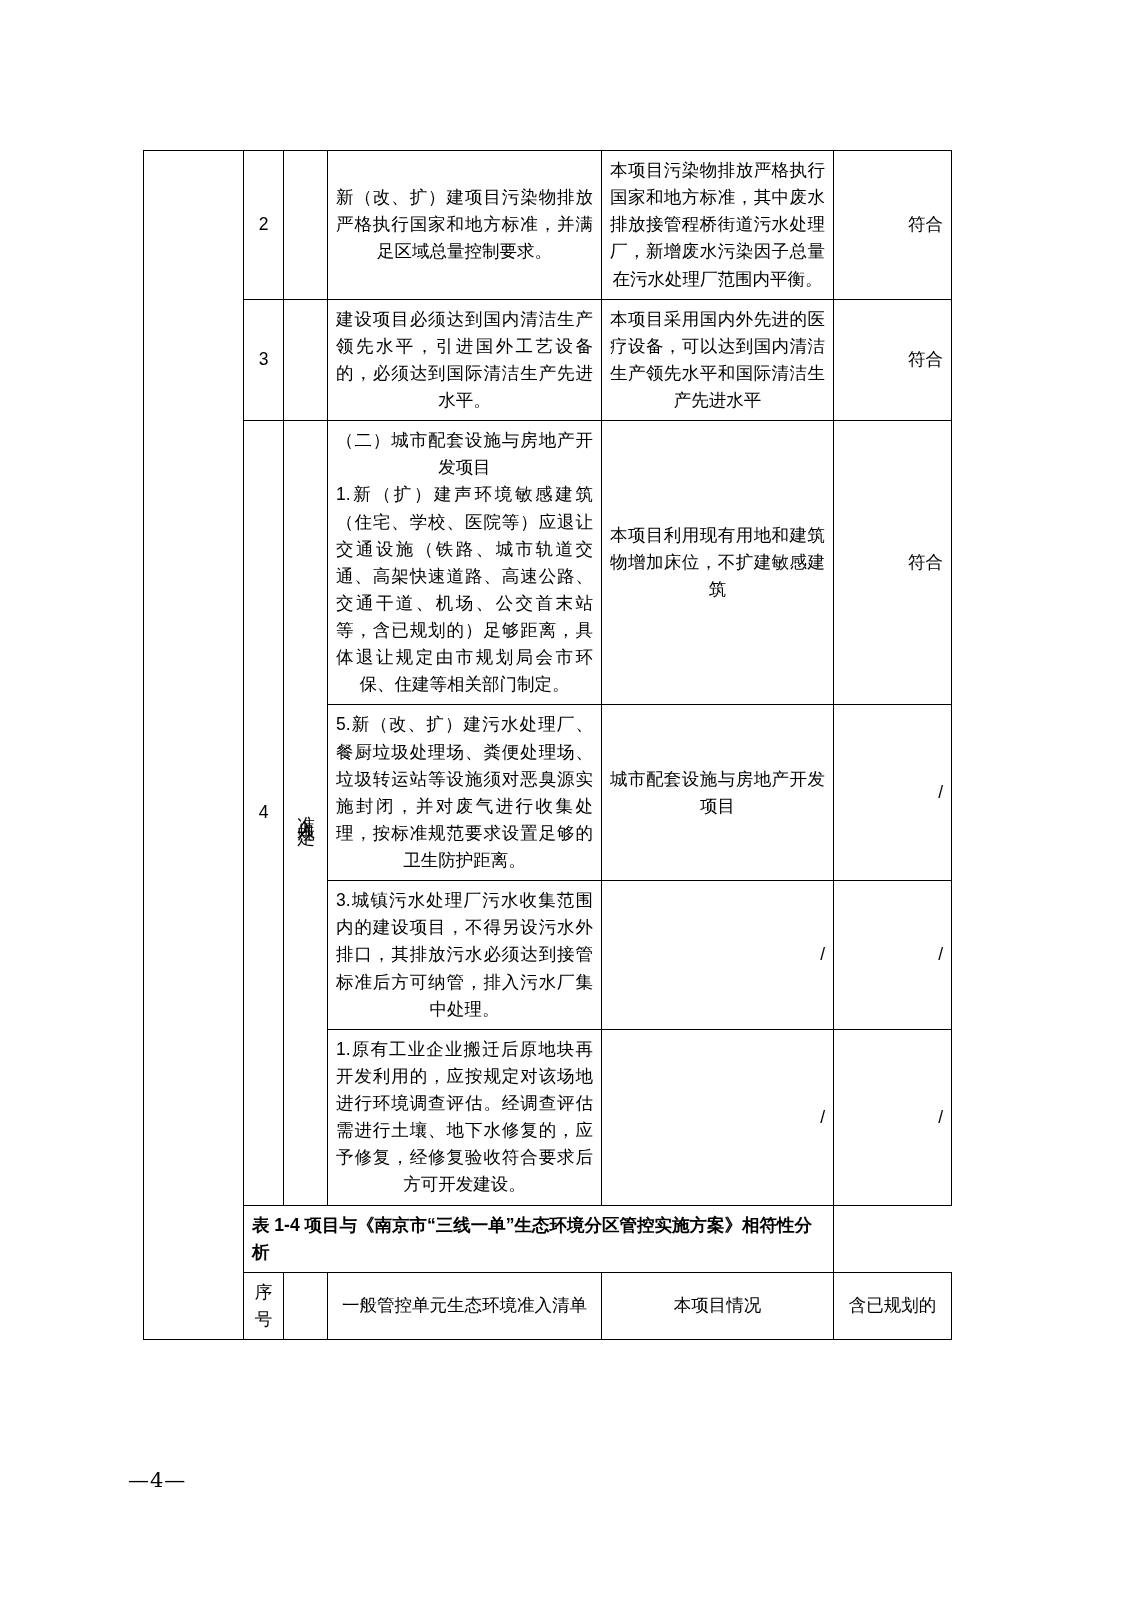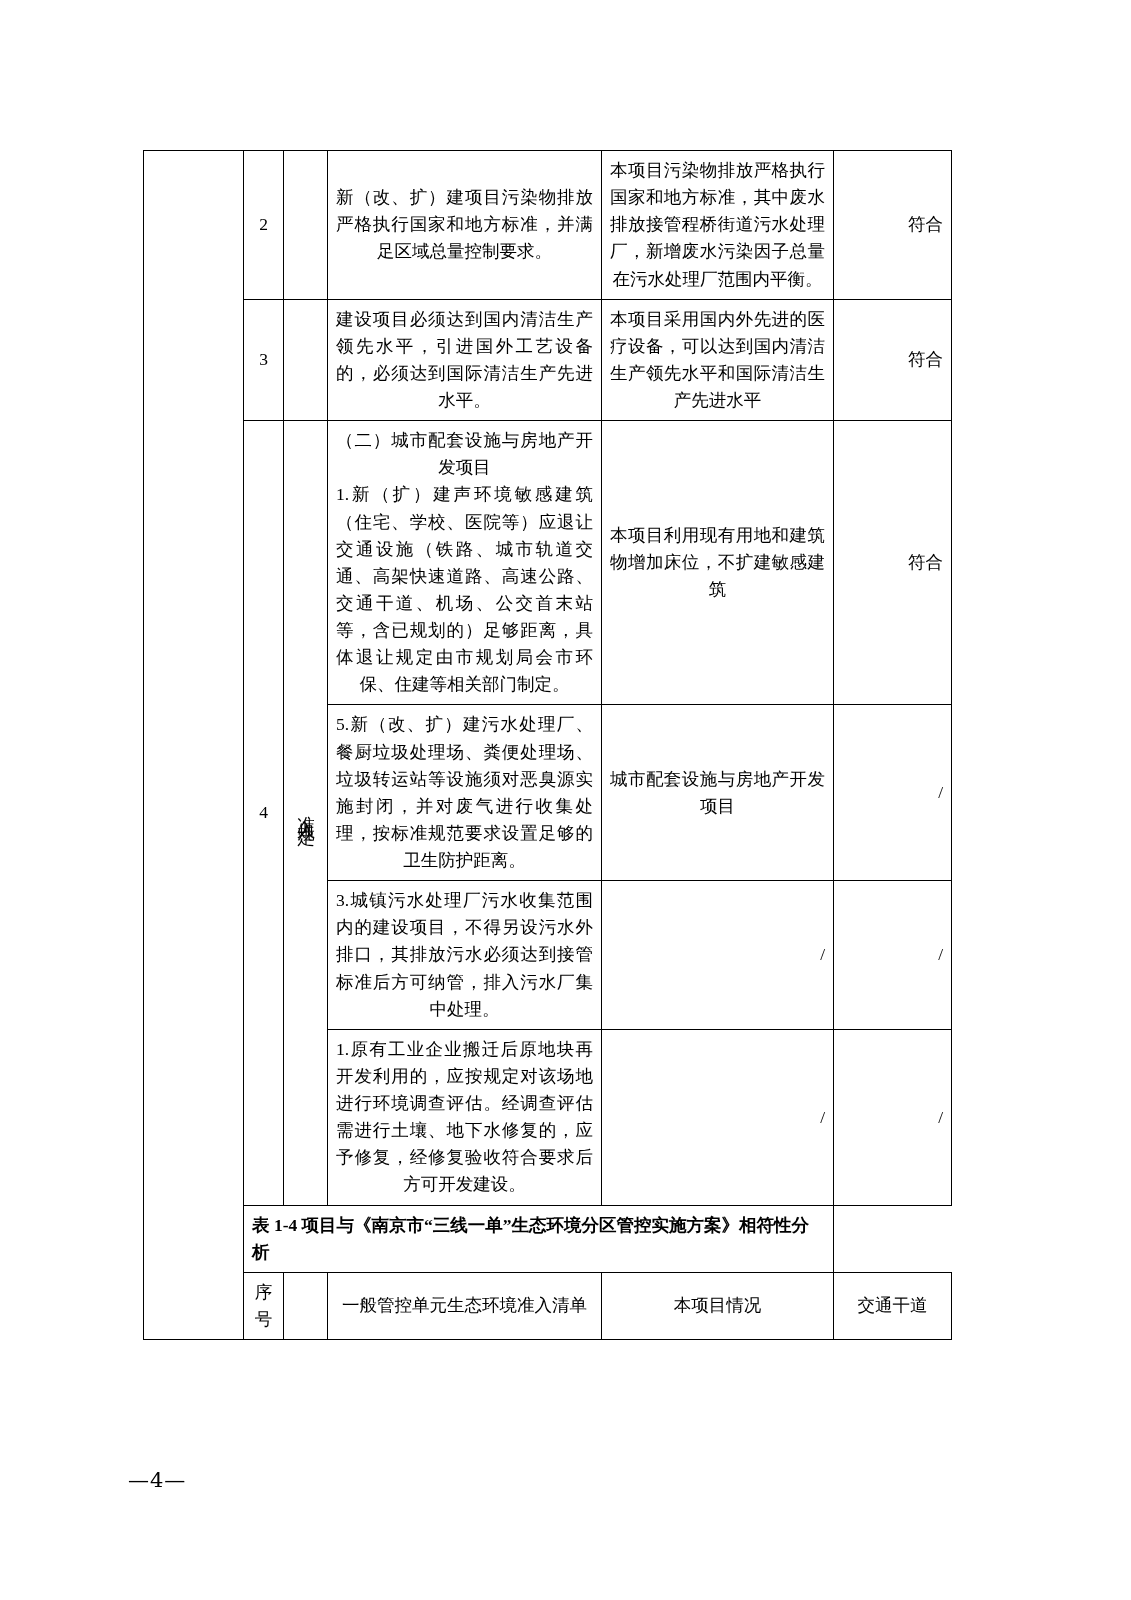--- a/index.html
+++ b/index.html
@@ -27,21 +27,21 @@
     width: 808px;
     border-collapse: collapse;
     table-layout: fixed;
   }
   .doc-table td {
     border: 1px solid #000;
     vertical-align: middle;
     padding: 6px 8px;
     font-size: 17.5px;
     line-height: 1.55;
-    font-family: Liberation Serif, serif;
+    font-family: Liberation Sans, sans-serif;
   }
   .outer-left {
     border-right: 1px solid #000 !important;
     border-top: 1px solid #000 !important;
     border-bottom: 1px solid #000 !important;
     border-left: 1px solid #000 !important;
   }
   .col-idx { width: 40px; text-align: center; }
   .col-cat { width: 44px; text-align: center; }
   .col-req { width: 274px; text-align: center; }
@@ -138,19 +138,19 @@
         <td class="col-conf center">/</td>
       </tr>
       <tr>
         <td colspan="4" class="tbl-title">表 1-4 项目与《南京市“三线一单”生态环境分区管控实施方案》相符性分析</td>
       </tr>
       <tr>
         <td class="col-idx hdr">序号</td>
         <td class="col-cat hdr" style="border-left:none; border-right:none;"></td>
         <td class="col-req hdr">一般管控单元生态环境准入清单</td>
         <td class="col-proj hdr">本项目情况</td>
-        <td class="col-conf hdr">交通干道</td>
+        <td class="col-conf hdr">含已规划的</td>
       </tr>
     </tbody>
   </table>
 
   <div class="page-number">—4—</div>
 </div>
 
 </body></html>

